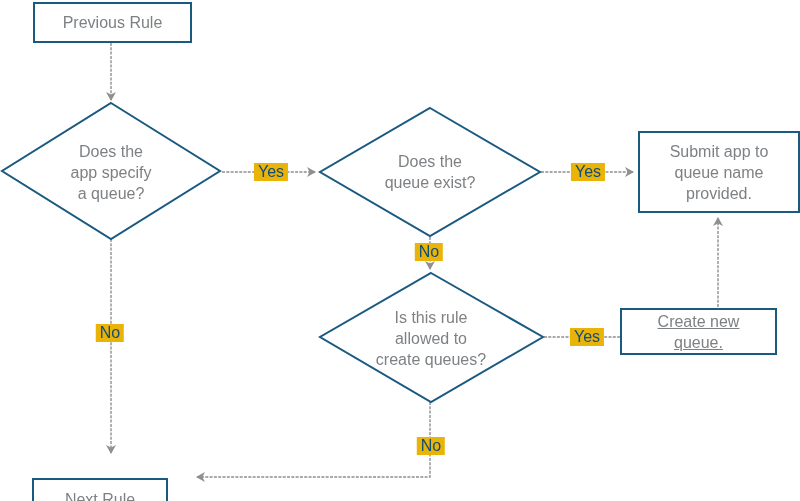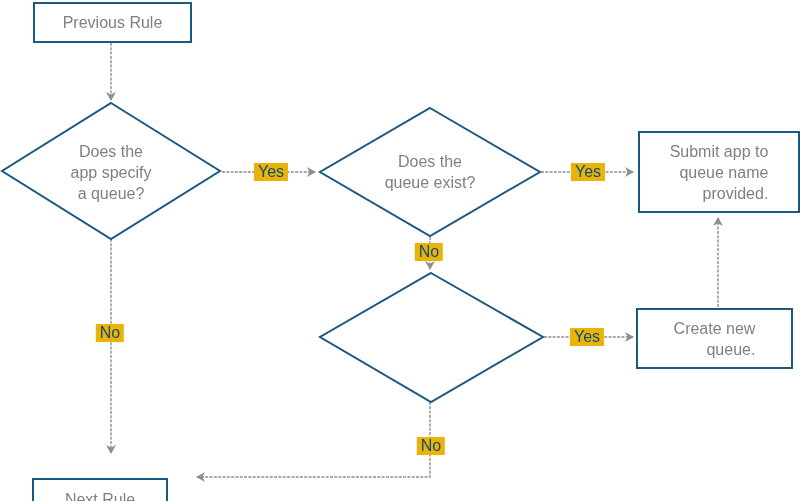--- a/index.html
+++ b/index.html
@@ -27,21 +27,21 @@
     stroke-width: 2;
   }
   .box {
     position: absolute;
     box-sizing: border-box;
     border: 2px solid #1a5a80;
     background: #ffffff;
     display: flex;
     align-items: center;
     justify-content: center;
-    text-align: right;
+    text-align: center;
     color: #7e8184;
     font-size: 16px;
     line-height: 21px;
     white-space: pre-line;
   }
   .dtext {
     position: absolute;
     transform: translate(-50%, -50%);
     text-align: center;
     color: #7e8184;
@@ -88,32 +88,35 @@
       <polygon class="shape" points="431,273 543,337 431,402 320,337"></polygon>
     </g>
   </svg>
 
   <div class="box" style="left:33px; top:2px; width:159px; height:41px;">Previous Rule</div>
 
   <div class="box" style="left:638px; top:131px; width:162px; height:82px;">Submit app to
 queue name
 provided.</div>
 
-  <div class="box" style="left:636px; top:308px; width:157px; height:61px;">Create new
+  <div class="box" style="left:620px; top:308px; width:157px; height:47px;text-decoration:underline;">Create new
 queue.</div>
 
   <div class="box" style="left:32px; top:478px; width:136px; height:42px;">Next Rule</div>
 
   <span class="dtext" style="left:111px; top:172px;">Does the
 app specify
 a queue?</span>
 
   <span class="dtext" style="left:430px; top:172px;">Does the
 queue exist?</span>
 
+  <span class="dtext" style="left:431px; top:338px;">Is this rule
+allowed to
+create queues?</span>
 
   <span class="elabel" style="left:271px; top:172px;">Yes</span>
 
   <span class="elabel" style="left:588px; top:172px;">Yes</span>
 
   <span class="elabel" style="left:429px; top:252px;">No</span>
 
   <span class="elabel" style="left:587px; top:337px;">Yes</span>
 
   <span class="elabel" style="left:110px; top:333px;">No</span>

